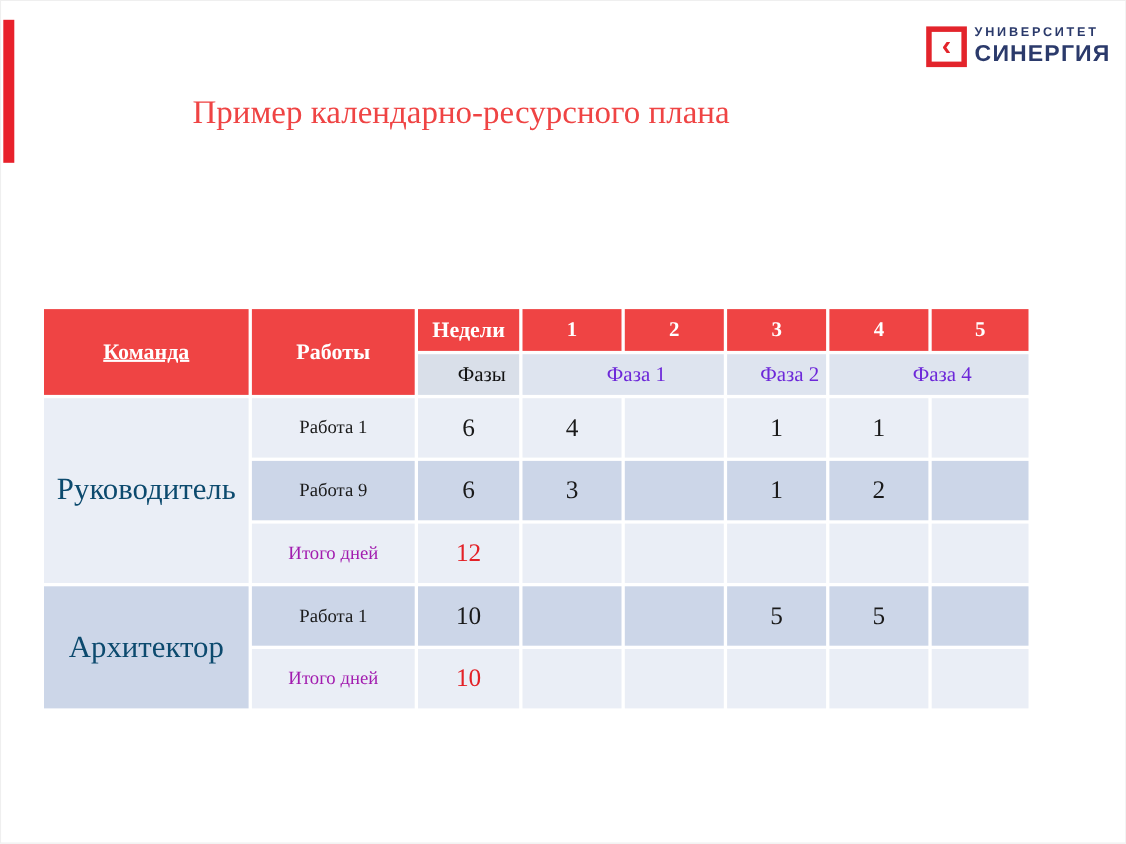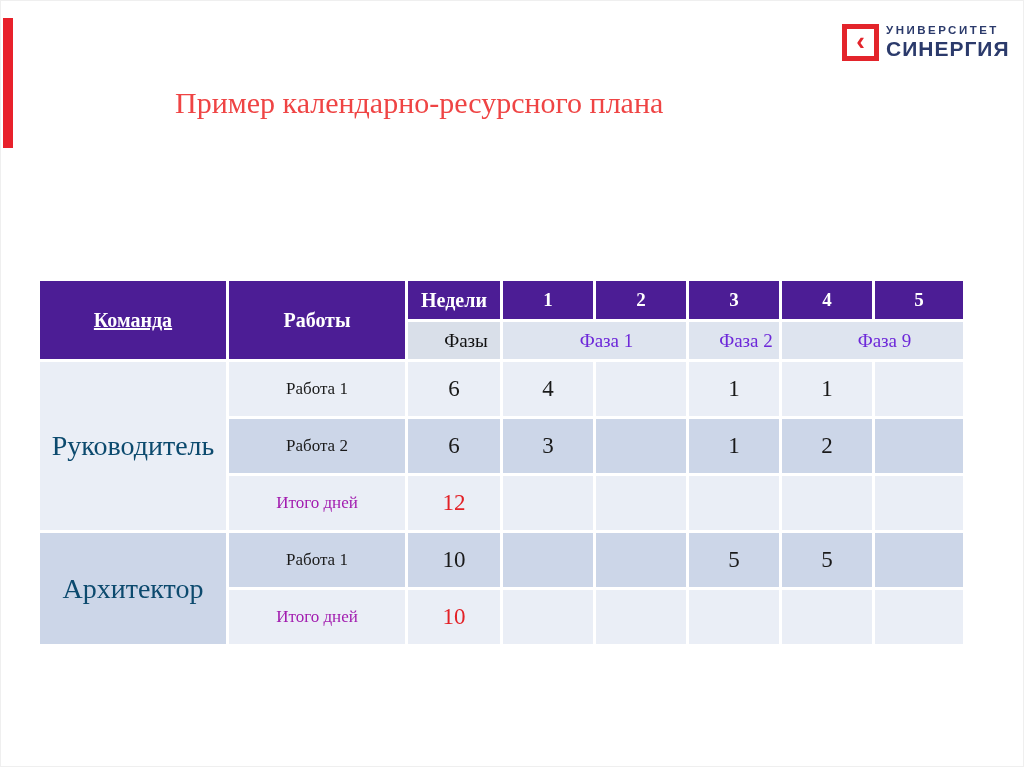--- a/index.html
+++ b/index.html
@@ -58,27 +58,27 @@
     border-spacing: 3px;
     table-layout: fixed;
   }
   td, th {
     text-align: center;
     vertical-align: middle;
     font-weight: normal;
     overflow: hidden;
   }
   .c-team  { width: 186px; text-decoration: underline; }
-  .c-work  { width: 176px; }
+  .c-work  { width: 148px; }
   .c-weeks { width: 92px; }
   .c-w     { width: 90px; }
   .c-w5    { width: 88px; }
 
   .hdr {
-    background: #4c1d95;
+    background: #ef4444;
     color: #ffffff;
     font-weight: bold;
     font-size: 20px;
   }
   .hdr-num { font-size: 19px; }
   .phase-label { background: #d9dfe9; color: #111111; font-size: 19px; }
   .phase-cell  { background: #dee4ef; color: #6d28d9; font-size: 19px; }
 
   .band-light { background: #eaeef6; }
   .band-dark  { background: #ccd6e8; }
@@ -119,35 +119,35 @@
     <th class="hdr hdr-num c-w">2</th>
     <th class="hdr hdr-num c-w">3</th>
     <th class="hdr hdr-num c-w">4</th>
     <th class="hdr hdr-num c-w5">5</th>
   </tr>
 
   <tr class="row-h2">
     <td class="phase-label">Фазы</td>
     <td class="phase-cell" colspan="2">Фаза 1</td>
     <td class="phase-cell">Фаза 2</td>
-    <td class="phase-cell" colspan="2">Фаза 9</td>
+    <td class="phase-cell" colspan="2">Фаза 4</td>
   </tr>
 
   <tr class="row-d">
     <td class="band-light team-cell" rowspan="3">Руководитель</td>
     <td class="band-light work-cell">Работа 1</td>
     <td class="band-light num">6</td>
     <td class="band-light num">4</td>
     <td class="band-light num"></td>
     <td class="band-light num">1</td>
     <td class="band-light num">1</td>
     <td class="band-light num"></td>
   </tr>
   <tr class="row-d">
-    <td class="band-dark work-cell">Работа 2</td>
+    <td class="band-dark work-cell">Работа 9</td>
     <td class="band-dark num">6</td>
     <td class="band-dark num">3</td>
     <td class="band-dark num"></td>
     <td class="band-dark num">1</td>
     <td class="band-dark num">2</td>
     <td class="band-dark num"></td>
   </tr>
   <tr class="row-d">
     <td class="band-light total-lbl">Итого дней</td>
     <td class="band-light num-red">12</td>

